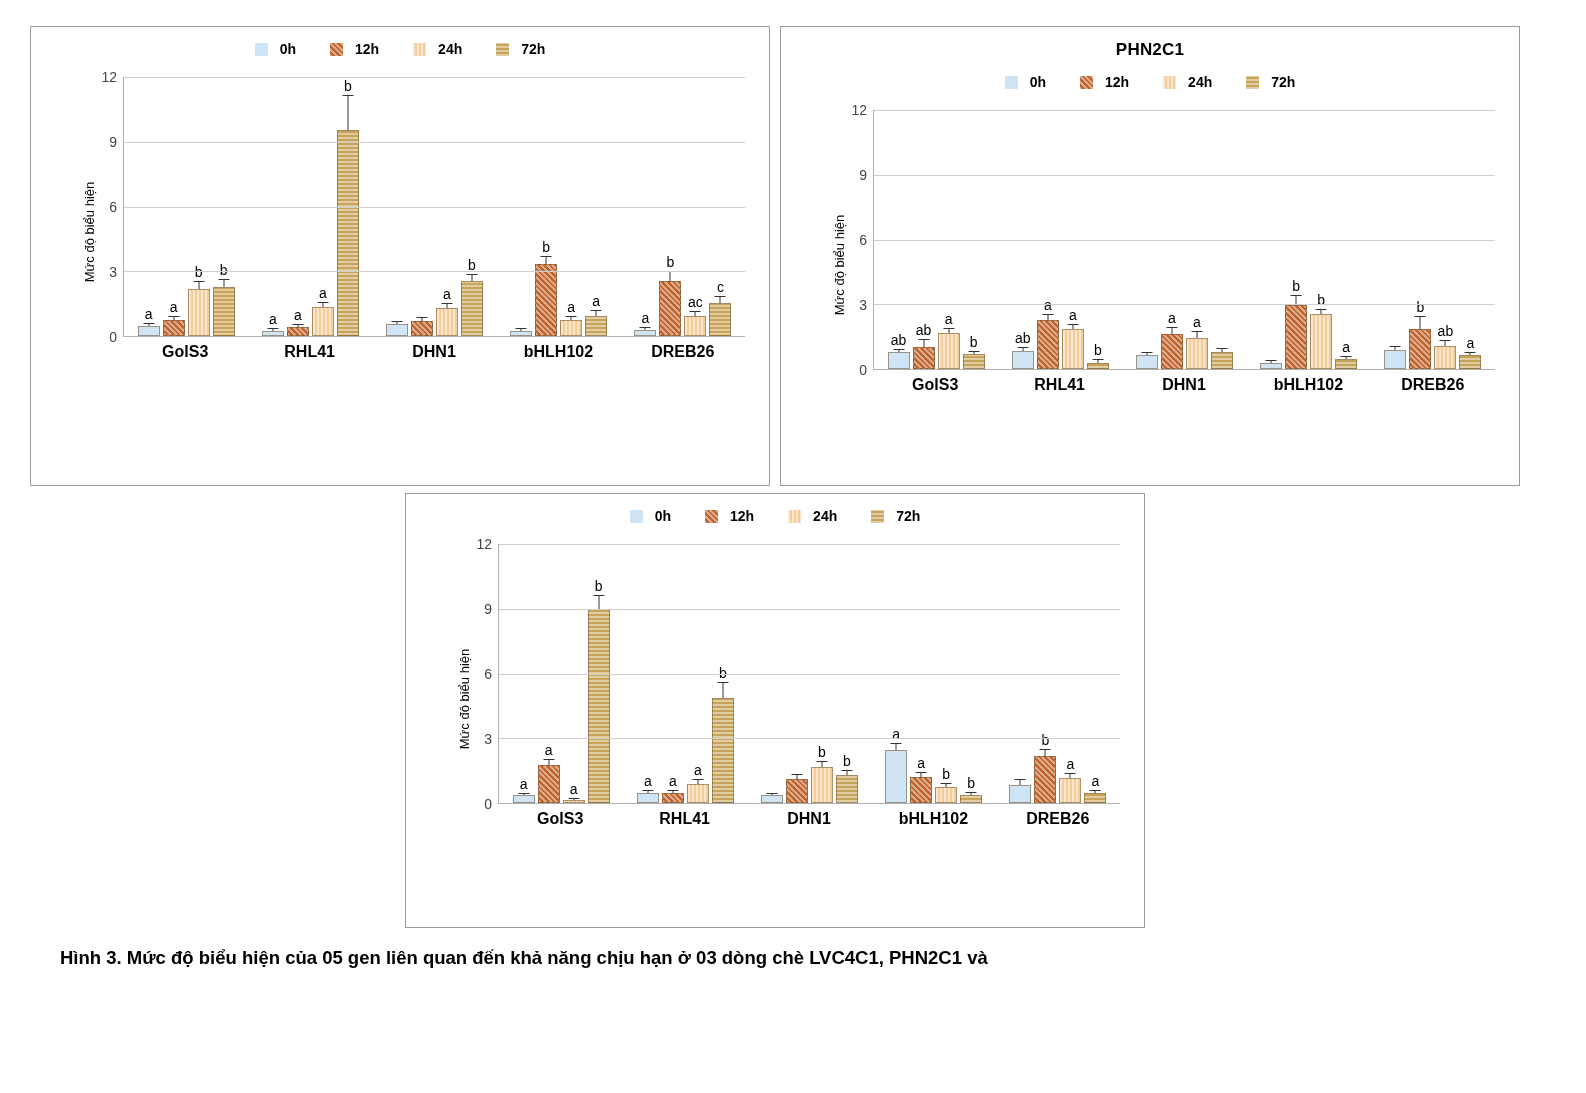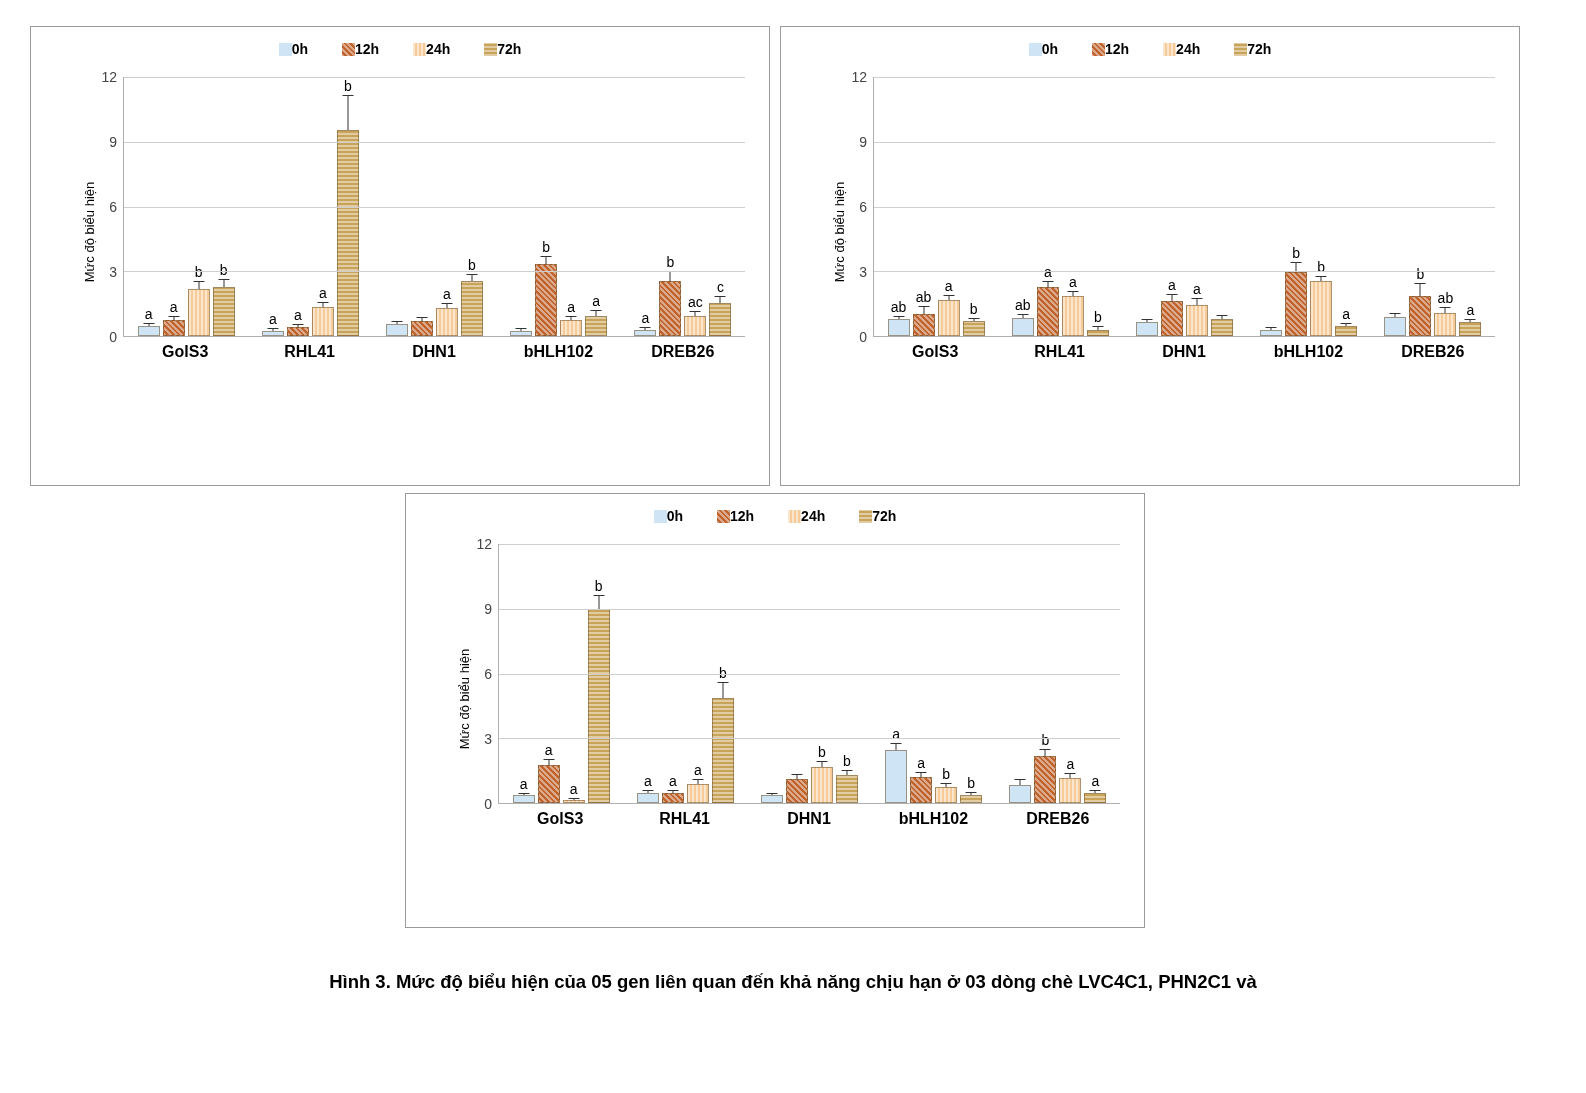--- a/index.html
+++ b/index.html
@@ -28,21 +28,21 @@
     letter-spacing:.2px;
   }
   .legend{
     display:flex;
     justify-content:center;
     gap:34px;
     margin-top:14px;
     font-size:14px;
     font-weight:bold;
   }
-  .legend-item{display:flex;align-items:center;gap:0;}
+  .legend-item{display:flex;align-items:center;gap:12px;}
   .legend-swatch{width:13px;height:13px;display:inline-block;}
 
   .plot-wrap{
     position:relative;
     margin-top:10px;
     height:330px;
   }
   .ylabel{
     position:absolute;
     left:8px;
@@ -126,22 +126,21 @@
     display:flex;
   }
   .xlabel{
     flex:1;text-align:center;
     font-size:16px;font-weight:bold;
   }
   .caption{
     position:absolute;
     left:60px;right:60px;
     top:945px;
-    text-align:center;
-    margin-top:24px;
+    text-align:left;
   }
   .caption-main{
     font-size:18.5px;font-weight:bold;line-height:1.45;
   }
   .caption-sub{
     font-size:17px;font-style:italic;line-height:1.45;margin-top:6px;
   }
 </style>
 </head>
 <body>
@@ -313,20 +312,21 @@
         <div class="xlabel">GolS3</div>
         <div class="xlabel">RHL41</div>
         <div class="xlabel">DHN1</div>
         <div class="xlabel">bHLH102</div>
         <div class="xlabel">DREB26</div>
       </div>
   </div>
 </div>
 
 <div class="panel" id="panel-phn2c1">
+  <div class="chart-title">PHN2C1</div>
   <div class="legend">
     <div class="legend-item">
         <span class="legend-swatch" style="background: rgb(207, 229, 245);"></span>
         <span>0h</span>
       </div>
     <div class="legend-item">
         <span class="legend-swatch" style="background: repeating-linear-gradient(45deg, rgba(255, 255, 255, 0.45) 0px, rgba(255, 255, 255, 0.45) 2px, transparent 2px, transparent 4px) rgb(192, 98, 44);"></span>
         <span>12h</span>
       </div>
     <div class="legend-item">

